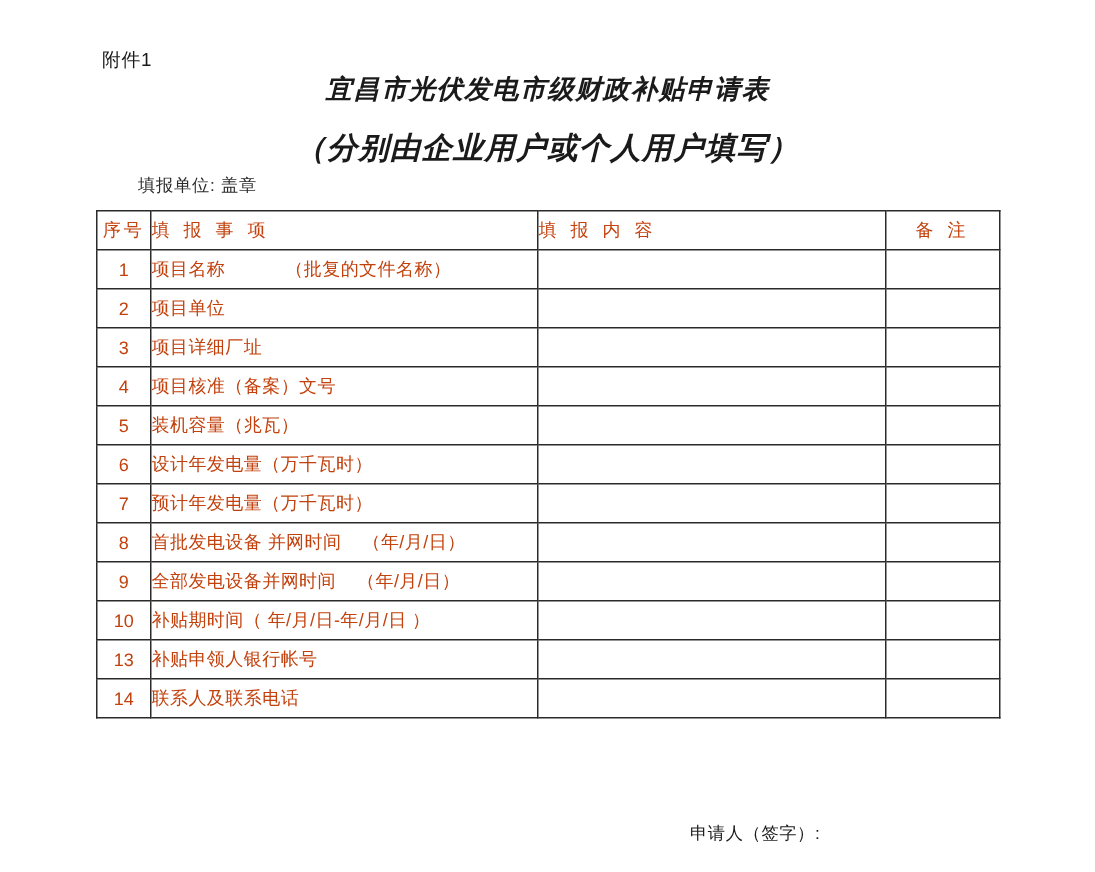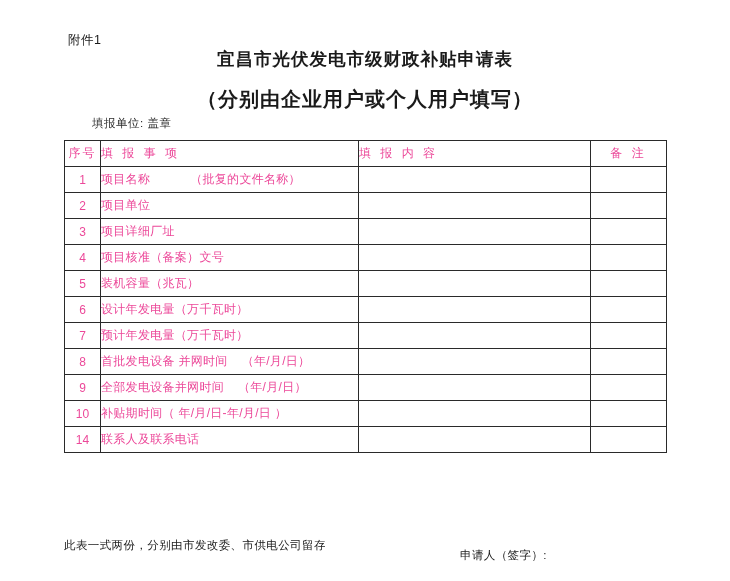--- a/index.html
+++ b/index.html
@@ -28,20 +28,21 @@
     font-size: 12.5px;
     font-family: "Liberation Sans", sans-serif;
     letter-spacing: 0.5px;
   }
   .title-block {
     position: absolute;
     left: 0;
     top: 46px;
     width: 730px;
     text-align: center;
+    font-style: italic;
   }
   .title-main {
     font-size: 17.5px;
     font-weight: bold;
     letter-spacing: 1px;
     line-height: 1.5;
   }
   .title-sub {
     font-size: 20px;
     font-weight: bold;
@@ -88,21 +89,21 @@
   table.form col.c-fill  { width: 232px; }
   table.form col.c-note  { width: 76px; }
 
   table.form th, table.form td {
     border: 1px solid #2a2a2a;
     font-size: 12px;
     font-family: "Liberation Sans", sans-serif;
     padding: 0;
     height: 25px;
     vertical-align: middle;
-    color: #ec4899;
+    color: #c2410c;
   }
   .hdr-no, .hdr-item, .hdr-fill, .hdr-note {
     font-weight: normal;
     text-align: left;
   }
   .hdr-no { text-align: center; letter-spacing: 2px; }
   .hdr-item { padding-left: 16px; letter-spacing: 3px; }
   .hdr-fill { padding-left: 16px; letter-spacing: 3px; }
   .hdr-note { text-align: center; letter-spacing: 3px; }
 
@@ -229,24 +230,29 @@
         <td class="fill"></td>
         <td class="note"></td>
       </tr>
       <tr>
         <td class="no">10</td>
         <td class="item"><span>补贴期时间（ 年/月/日-年/月/日 ）</span></td>
         <td class="fill"></td>
         <td class="note"></td>
       </tr>
       <tr>
+        <td class="no">13</td>
+        <td class="item"><span>补贴申领人银行帐号</span></td>
+        <td class="fill"></td>
+        <td class="note"></td>
+      </tr>
+      <tr>
         <td class="no">14</td>
         <td class="item"><span>联系人及联系电话</span></td>
         <td class="fill"></td>
         <td class="note"></td>
       </tr>
     </tbody>
   </table>
 
-  <div class="footer-left">此表一式两份，分别由市发改委、市供电公司留存</div>
   <div class="footer-right">申请人（签字）:</div>
 
 </div>
 
 </body></html>

